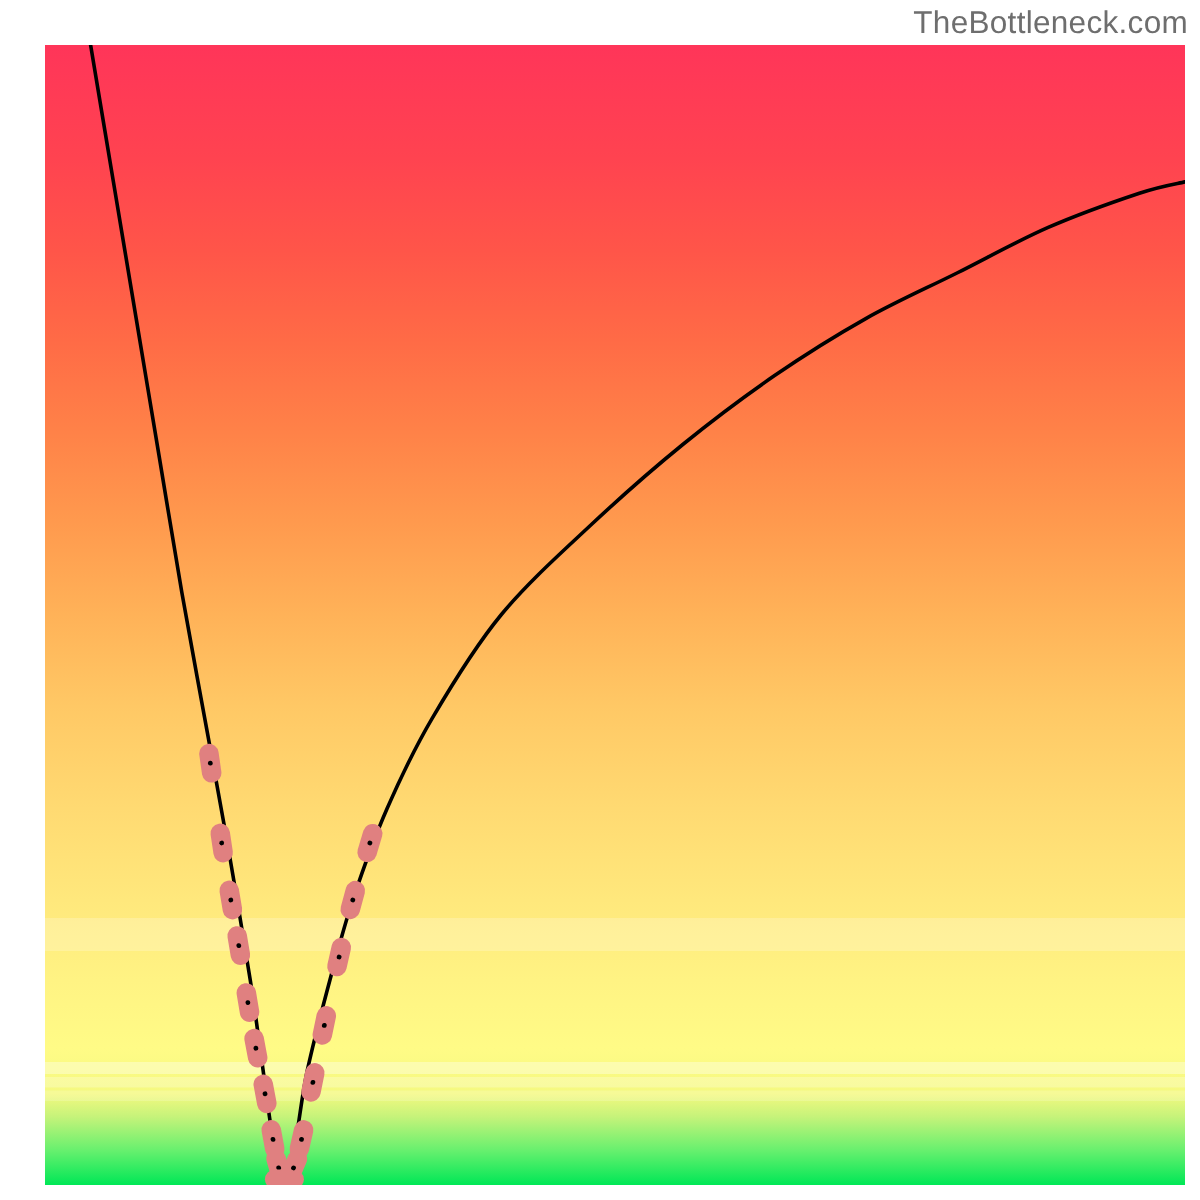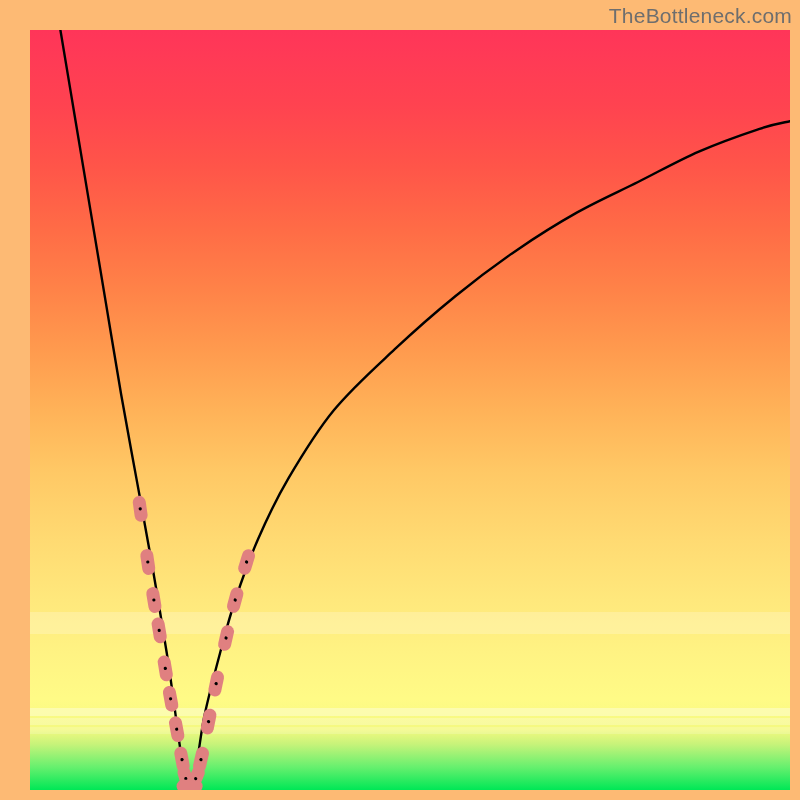--- a/index.html
+++ b/index.html
@@ -8,21 +8,21 @@
     width: 800px;
     height: 800px;
     overflow: hidden;
     background: #000;
     font-family: Arial, Helvetica, sans-serif;
   }
   .frame {
     position: relative;
     width: 800px;
     height: 800px;
-    background: #fdba74;
+    background: #ffffff;
   }
   .plot-area {
     position: absolute;
     left: 30px;
     top: 30px;
     width: 760px;
     height: 760px;
     
     background: linear-gradient(to top,
       #00e756 0%,

